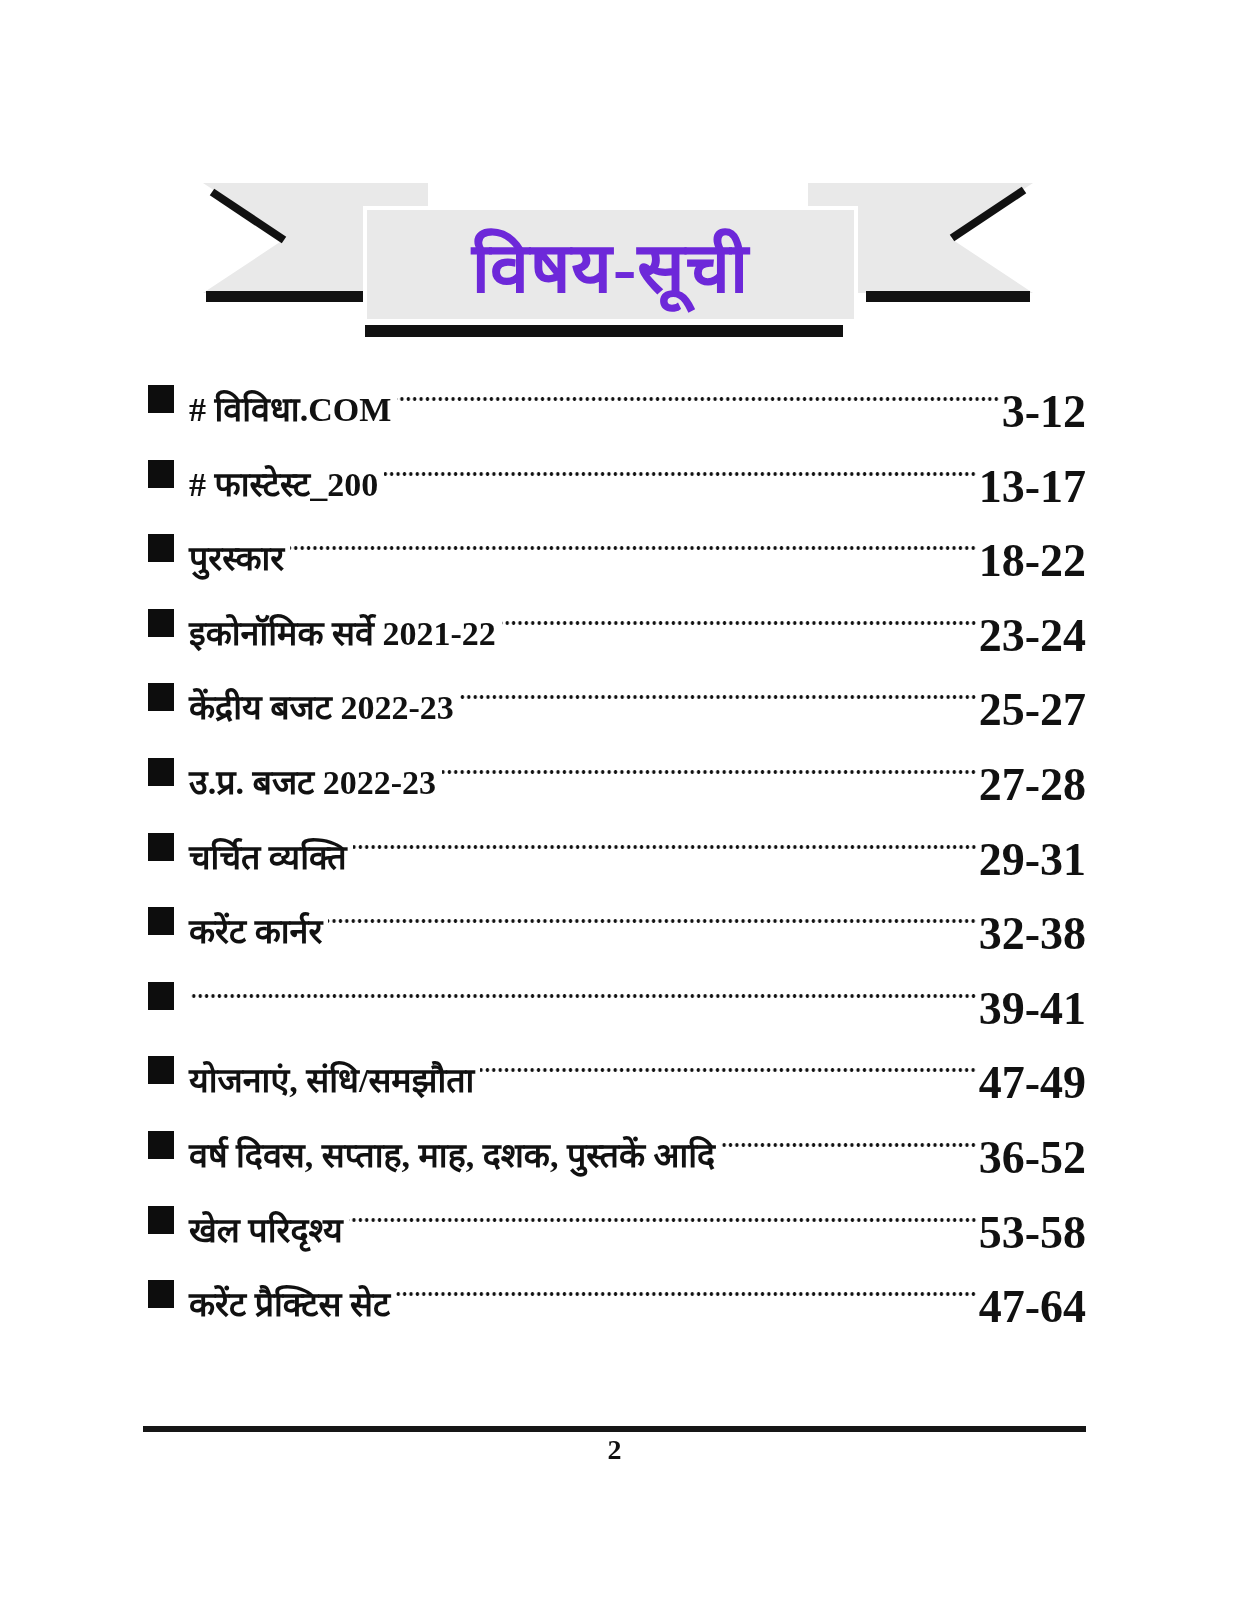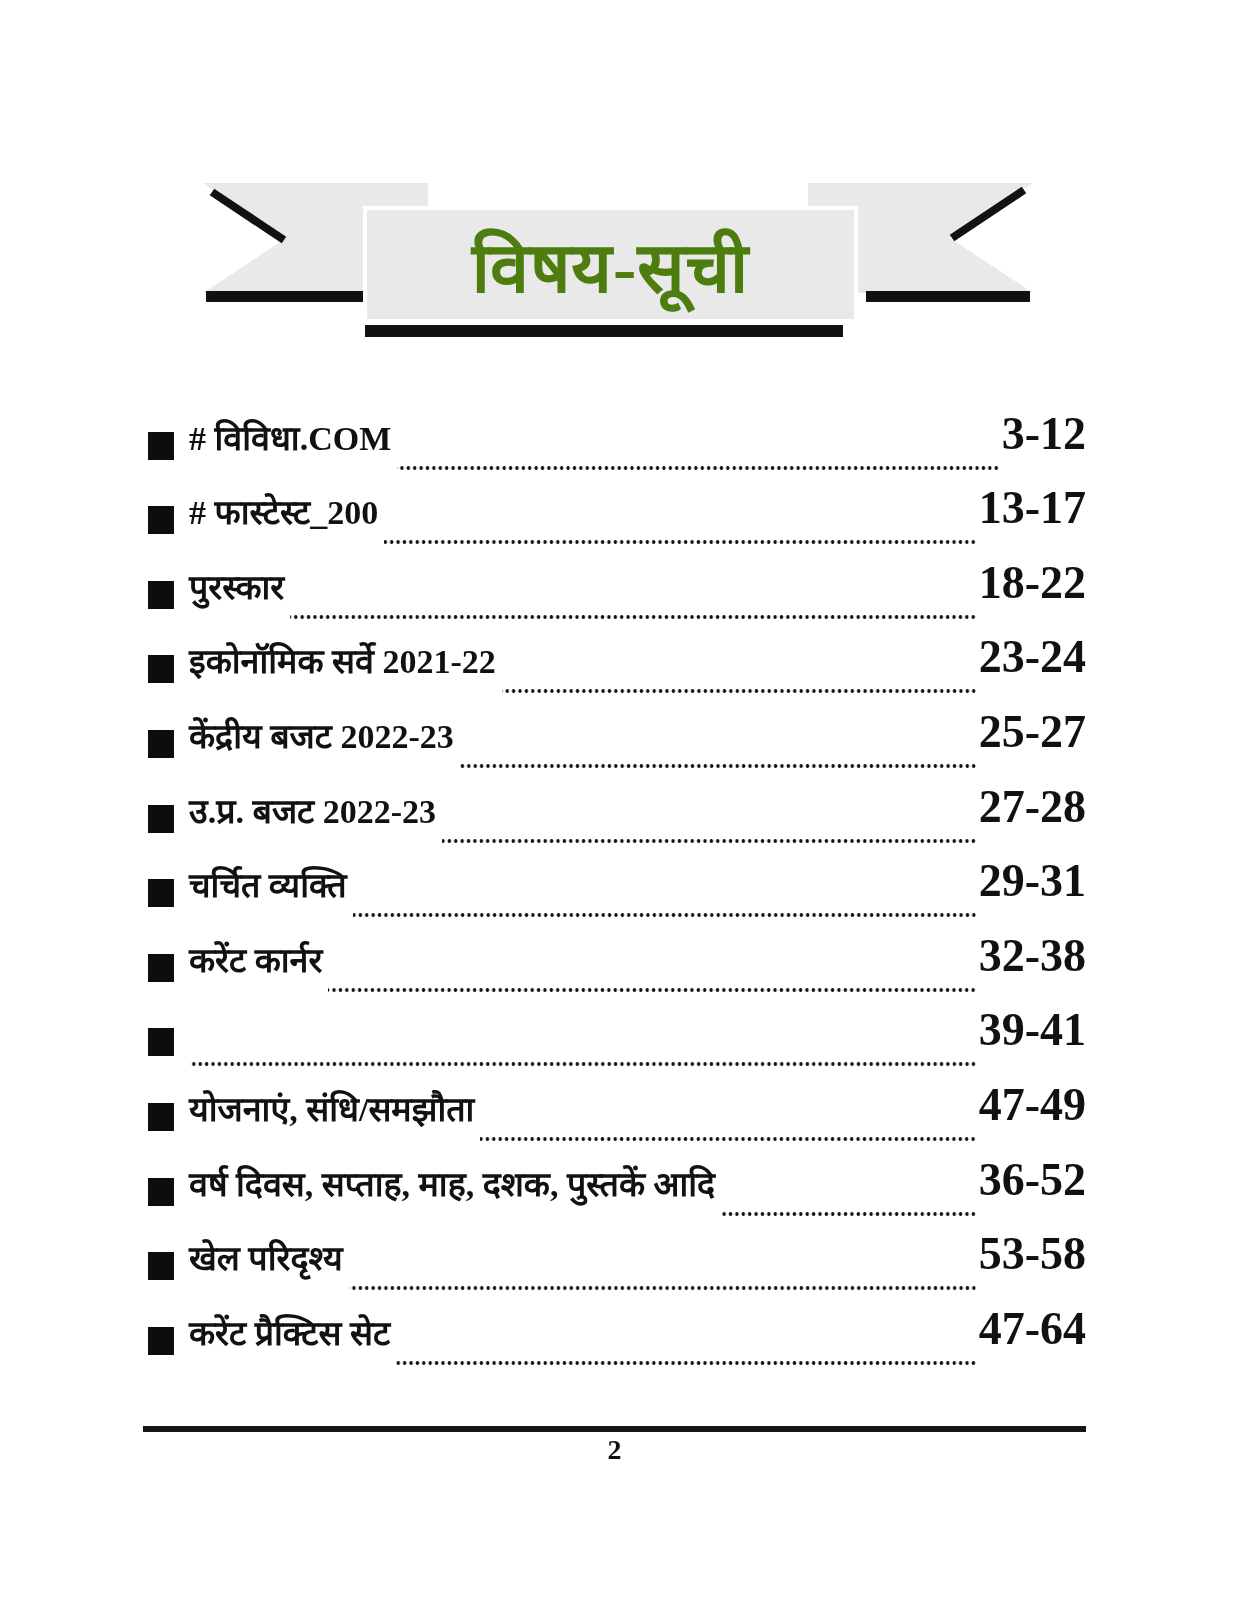--- a/index.html
+++ b/index.html
@@ -20,34 +20,34 @@
   }
   .banner svg { position: absolute; left: 0; top: 0; }
   .banner-title {
     position: absolute;
     left: 167px; top: 30px;
     width: 491px; height: 113px;
     display: flex; align-items: center; justify-content: center;
     font-size: 70px;
     font-weight: bold;
     letter-spacing: 1px;
-    color: #4d7c0f;
+    color: #6d28d9;
     white-space: nowrap;
   }
 
   
   .toc {
     position: absolute;
     left: 148px; top: 385px;
     width: 938px;
   }
   .toc-row {
     height: 74.6px;
     display: flex;
-    align-items: flex-end;
+    align-items: flex-start;
   }
   .bullet {
     flex: none;
     width: 26px; height: 28px;
     background: #0d0d0d;
     margin-right: 15px;
   }
   .label {
     flex: none;
     font-size: 34px;

